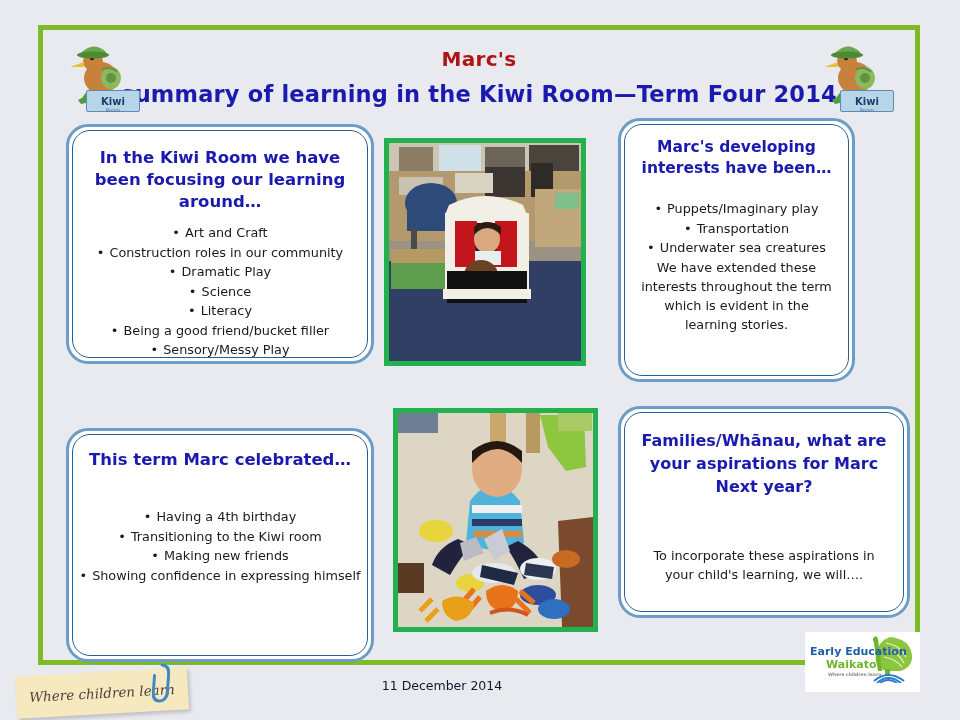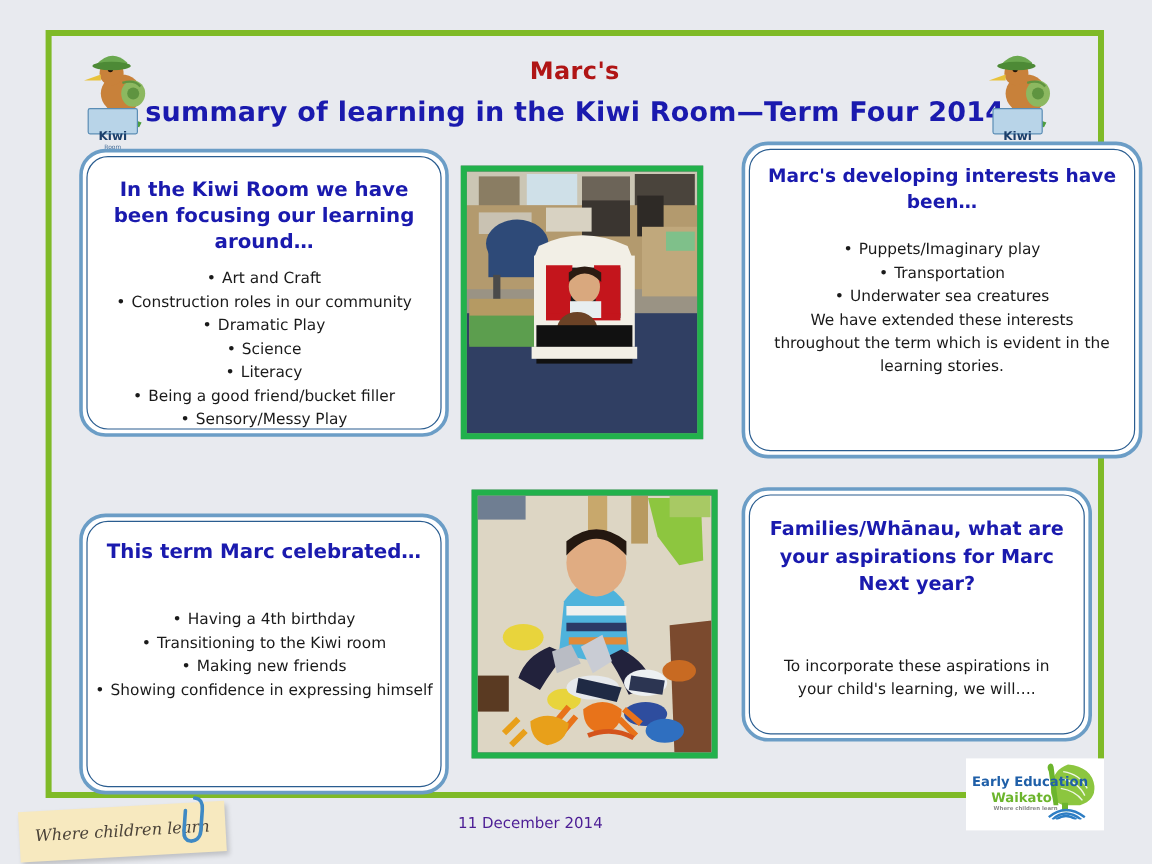--- a/index.html
+++ b/index.html
@@ -58,30 +58,30 @@
   
   .kiwi-mascot {
     position: absolute;
     width: 62px;
     height: 76px;
   }
   .kiwi-left  { left: 68px; top: 36px; }
   .kiwi-right { left: 822px; top: 36px; }
   .kiwi-sign {
     position: absolute;
-    left: 5px;
+    left: 18px;
     bottom: 0px;
-    width: 42px;
+    width: 54px;
     height: 22px;
     background: #b8d4e8;
     border: 1.5px solid #5a8db5;
     border-radius: 2px;
     text-align: center;
     box-sizing: border-box;
-    padding-top: 18px;
+    padding-top: 5px;
   }
   .kiwi-sign-main {
     font-family: "DejaVu Sans", sans-serif;
     font-size: 10px;
     font-weight: bold;
     color: #1b3f6b;
     line-height: 11px;
   }
   .kiwi-sign-sub {
     font-family: "DejaVu Sans", sans-serif;
@@ -104,21 +104,21 @@
     top: 3px;
     right: 3px;
     bottom: 3px;
     border: 1.5px solid #2a5d90;
     border-radius: 18px;
     background: #ffffff;
     box-sizing: border-box;
     overflow: hidden;
   }
   .box-tl { left: 66px;  top: 124px; width: 308px; height: 240px; }
-  .box-tr { left: 618px; top: 118px; width: 334px; height: 264px; }
+  .box-tr { left: 618px; top: 118px; width: 237px; height: 264px; }
   .box-bl { left: 66px;  top: 428px; width: 308px; height: 234px; }
   .box-br { left: 618px; top: 406px; width: 292px; height: 212px; }
 
   .box-heading {
     font-family: "DejaVu Sans", sans-serif;
     font-size: 16.5px;
     font-weight: bold;
     color: #1a1aae;
     text-align: center;
     line-height: 22px;
@@ -177,21 +177,21 @@
 
   
   .date-line {
     position: absolute;
     left: 0;
     top: 678px;
     width: 884px;
     text-align: center;
     font-family: "DejaVu Sans", sans-serif;
     font-size: 12.5px;
-    color: #4c1d95;
+    color: #0f172a;
   }
 
   .sticky-note {
     position: absolute;
     left: 16px;
     top: 672px;
     width: 172px;
     height: 42px;
     background: #f7e9bf;
     transform: rotate(-3.2deg);

